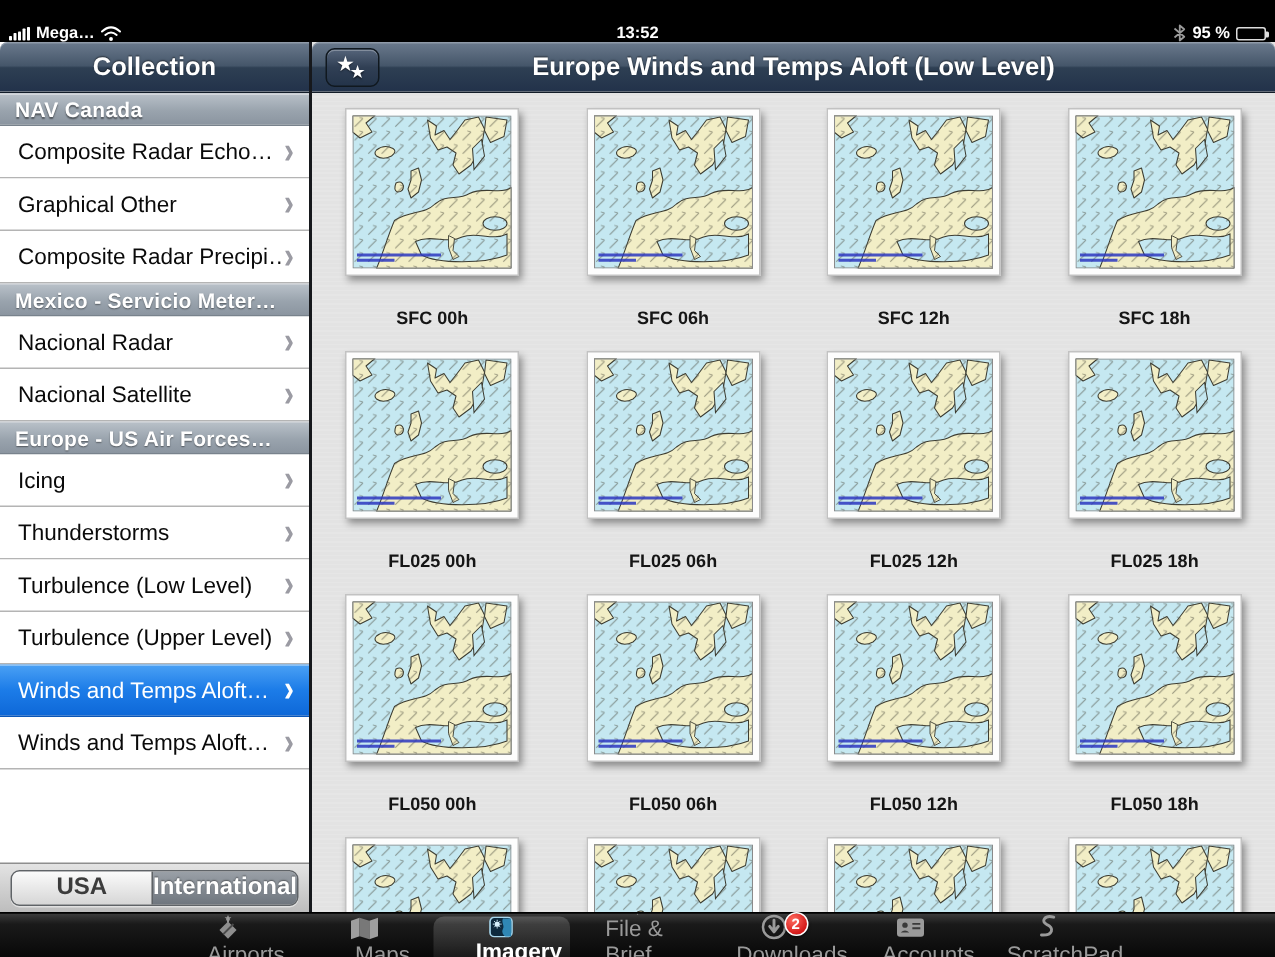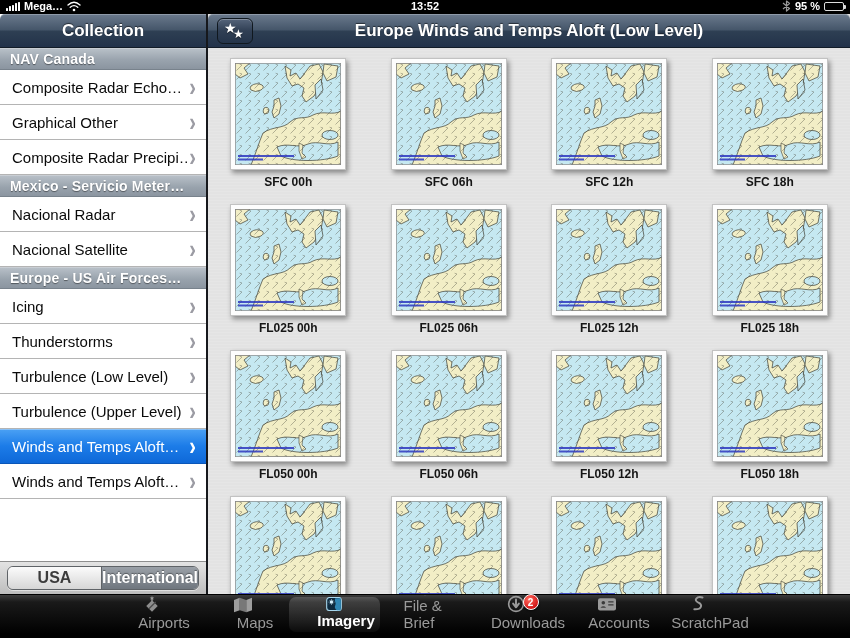--- a/index.html
+++ b/index.html
@@ -1,21 +1,21 @@
 <!DOCTYPE html>
 <html><head>
 <meta charset="utf-8">
 <style>
   * { margin:0; padding:0; box-sizing:border-box; }
   html,body { width:850px; height:638px; overflow:hidden; background:#000;
     font-family:"Liberation Sans","DejaVu Sans",sans-serif; }
 
   
-  .status-bar { height:14px; background:#000; color:#fff; display:flex;
-    align-items:flex-start; font-size:11px; font-weight:bold; position:relative; }
+  .status-bar { height:28px; background:#000; color:#fff; display:flex;
+    align-items:flex-end; font-size:11px; font-weight:bold; position:relative; }
   .sb-left { display:flex; align-items:center; gap:4px; padding-left:6px; }
   .sig { display:flex; align-items:flex-end; gap:1px; height:9px; }
   .sig i { display:block; width:2px; background:#fff; border-radius:0.5px; }
   .sb-center { position:absolute; left:0; right:0; text-align:center; }
   .sb-right { margin-left:auto; display:flex; align-items:center; gap:4px; padding-right:6px; }
   .battery { width:20px; height:9px; border:1px solid #ddd; border-radius:2px;
     position:relative; padding:1px; }
   .battery .fill { height:100%; width:95%; background:#e8e8e8; border-radius:1px; }
   .battery:after { content:""; position:absolute; right:-3px; top:2.5px; width:2px;
     height:4px; background:#ddd; border-radius:0 1px 1px 0; }
@@ -73,21 +73,21 @@
 
   .grid { flex:1; overflow:hidden; padding-top:10px;
     background:#e3e3e3;
     background-image:repeating-linear-gradient(0deg, rgba(255,255,255,.12) 0 1px, rgba(0,0,0,0) 1px 3px); }
   .grid-row { display:grid; grid-template-columns:repeat(4,1fr); justify-items:center;
     margin-bottom:0; }
   .cell { display:flex; flex-direction:column; align-items:center; margin-bottom:14px; }
   .frame { background:#fdfdfd; border:1px solid #c2c2c2; padding:4px;
     box-shadow:2px 3px 5px rgba(0,0,0,.4); }
   .map { display:block; width:106px; height:102px; }
-  .caption { margin-top:5px; height:15px; font-size:12px; font-weight:bold; color:#151515; }
+  .caption { margin-top:21px; height:15px; font-size:12px; font-weight:bold; color:#151515; }
 
   
   .tab-bar { height:40px; background:linear-gradient(#3c3c3c 0%, #1a1a1a 18%, #000 100%);
     border-top:1px solid #000; display:flex; justify-content:center; align-items:stretch; }
   .tab { width:91px; display:flex; flex-direction:column; align-items:center;
     justify-content:flex-end; padding-bottom:3px; position:relative; color:#9a9a9a; }
   .tab .tab-label { font-size:15px; margin-top:1px;margin-left:24px; }
   .tab.selected { background:linear-gradient(rgba(255,255,255,.18),rgba(255,255,255,.04));
     border-radius:7px; margin:2px 0; color:#fff; }
   .tab.selected .tab-label { font-weight:bold; }

